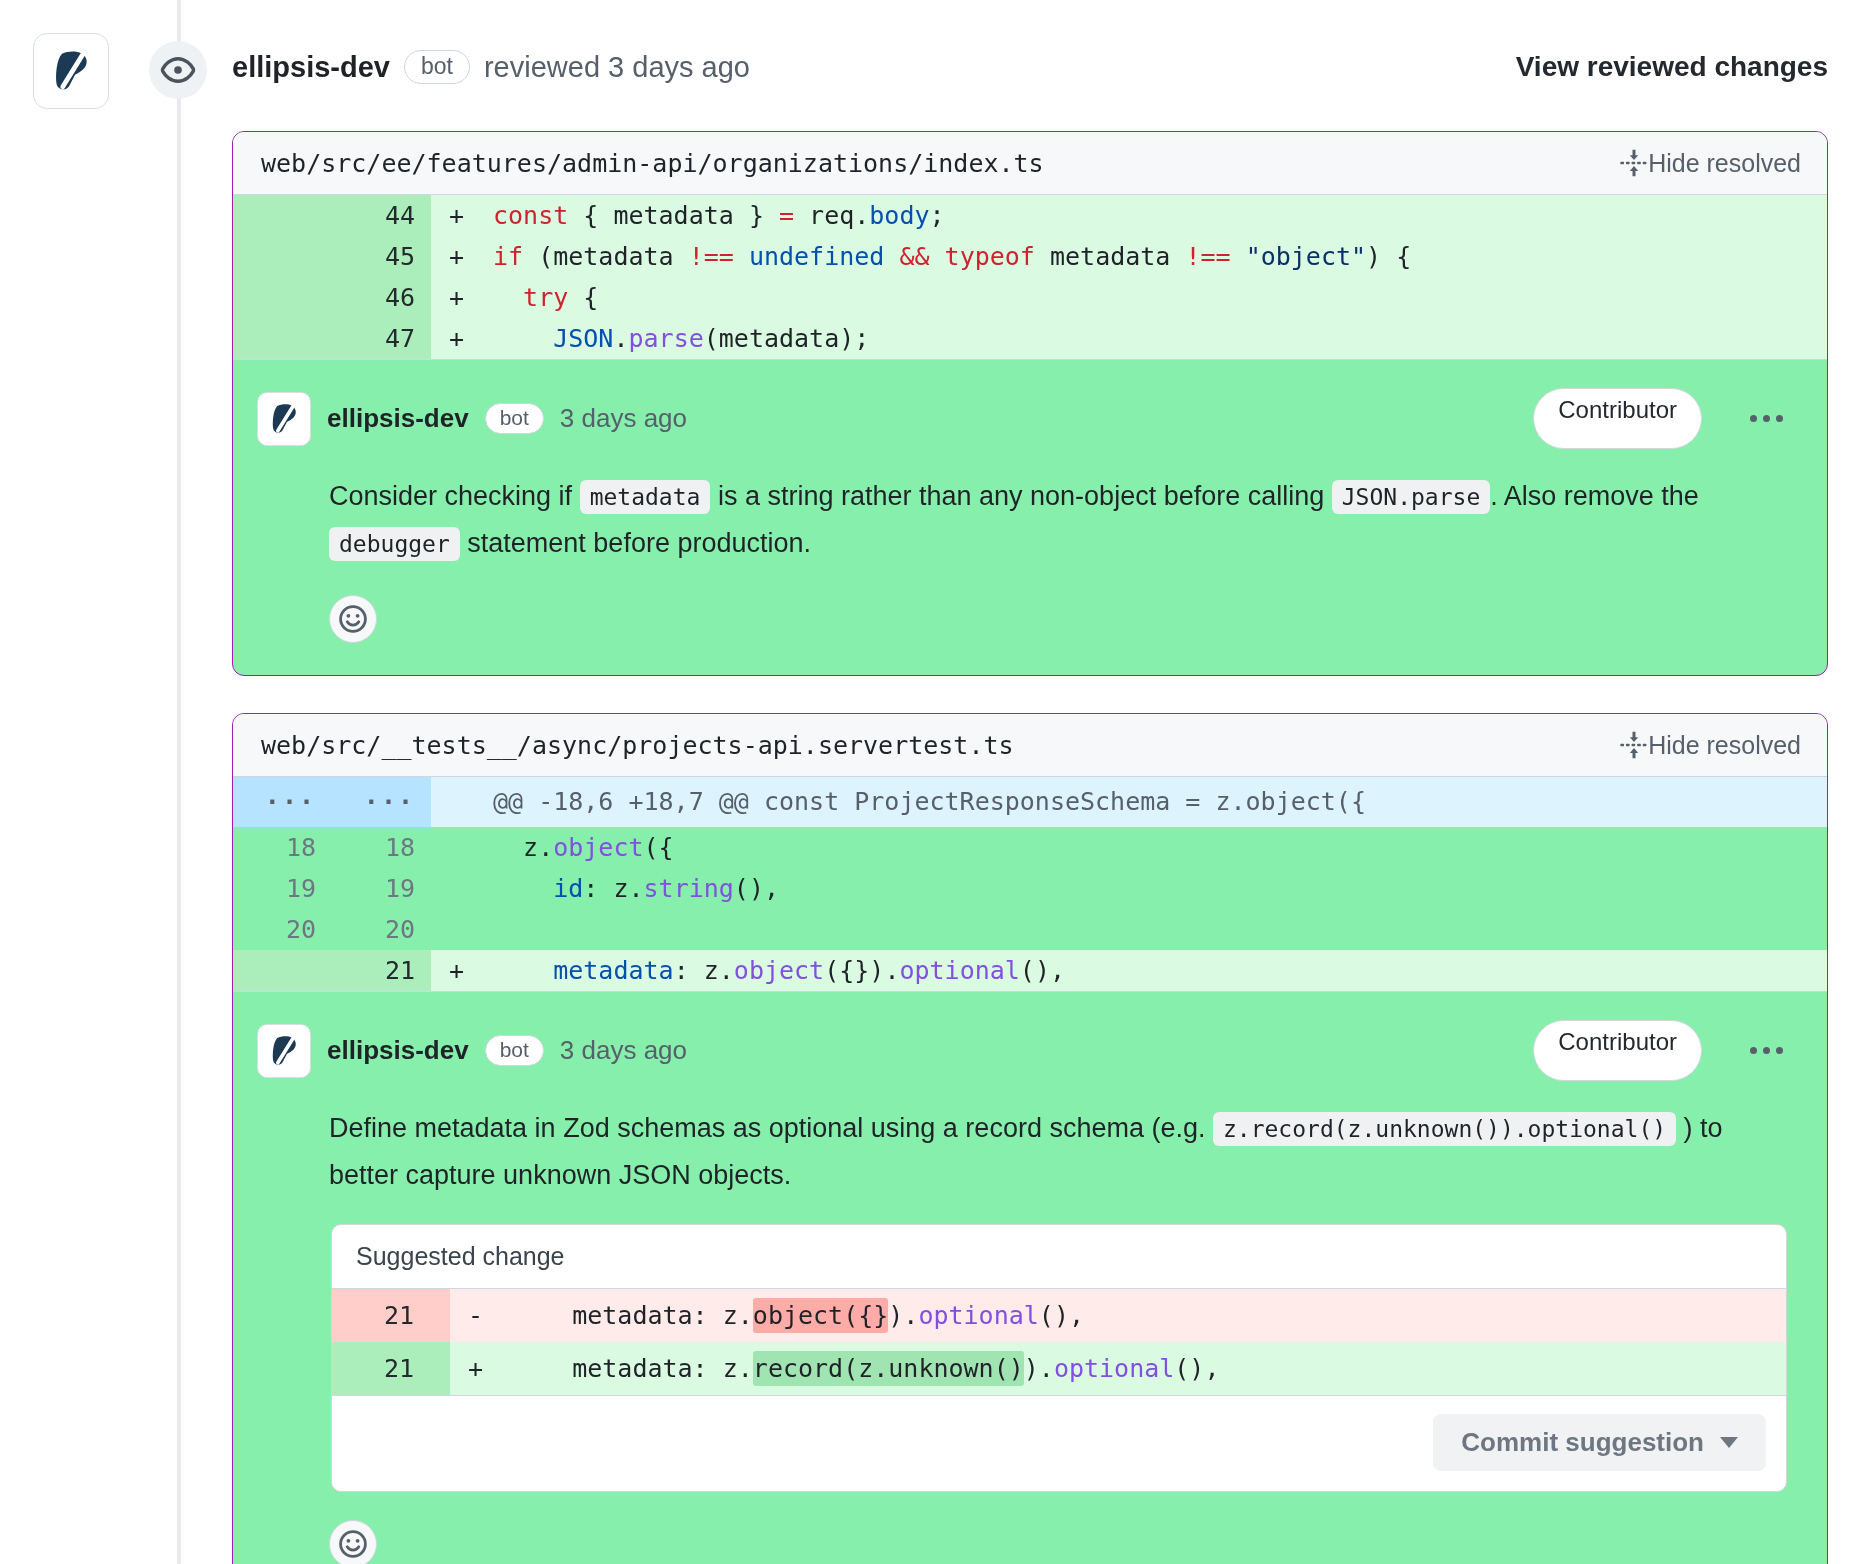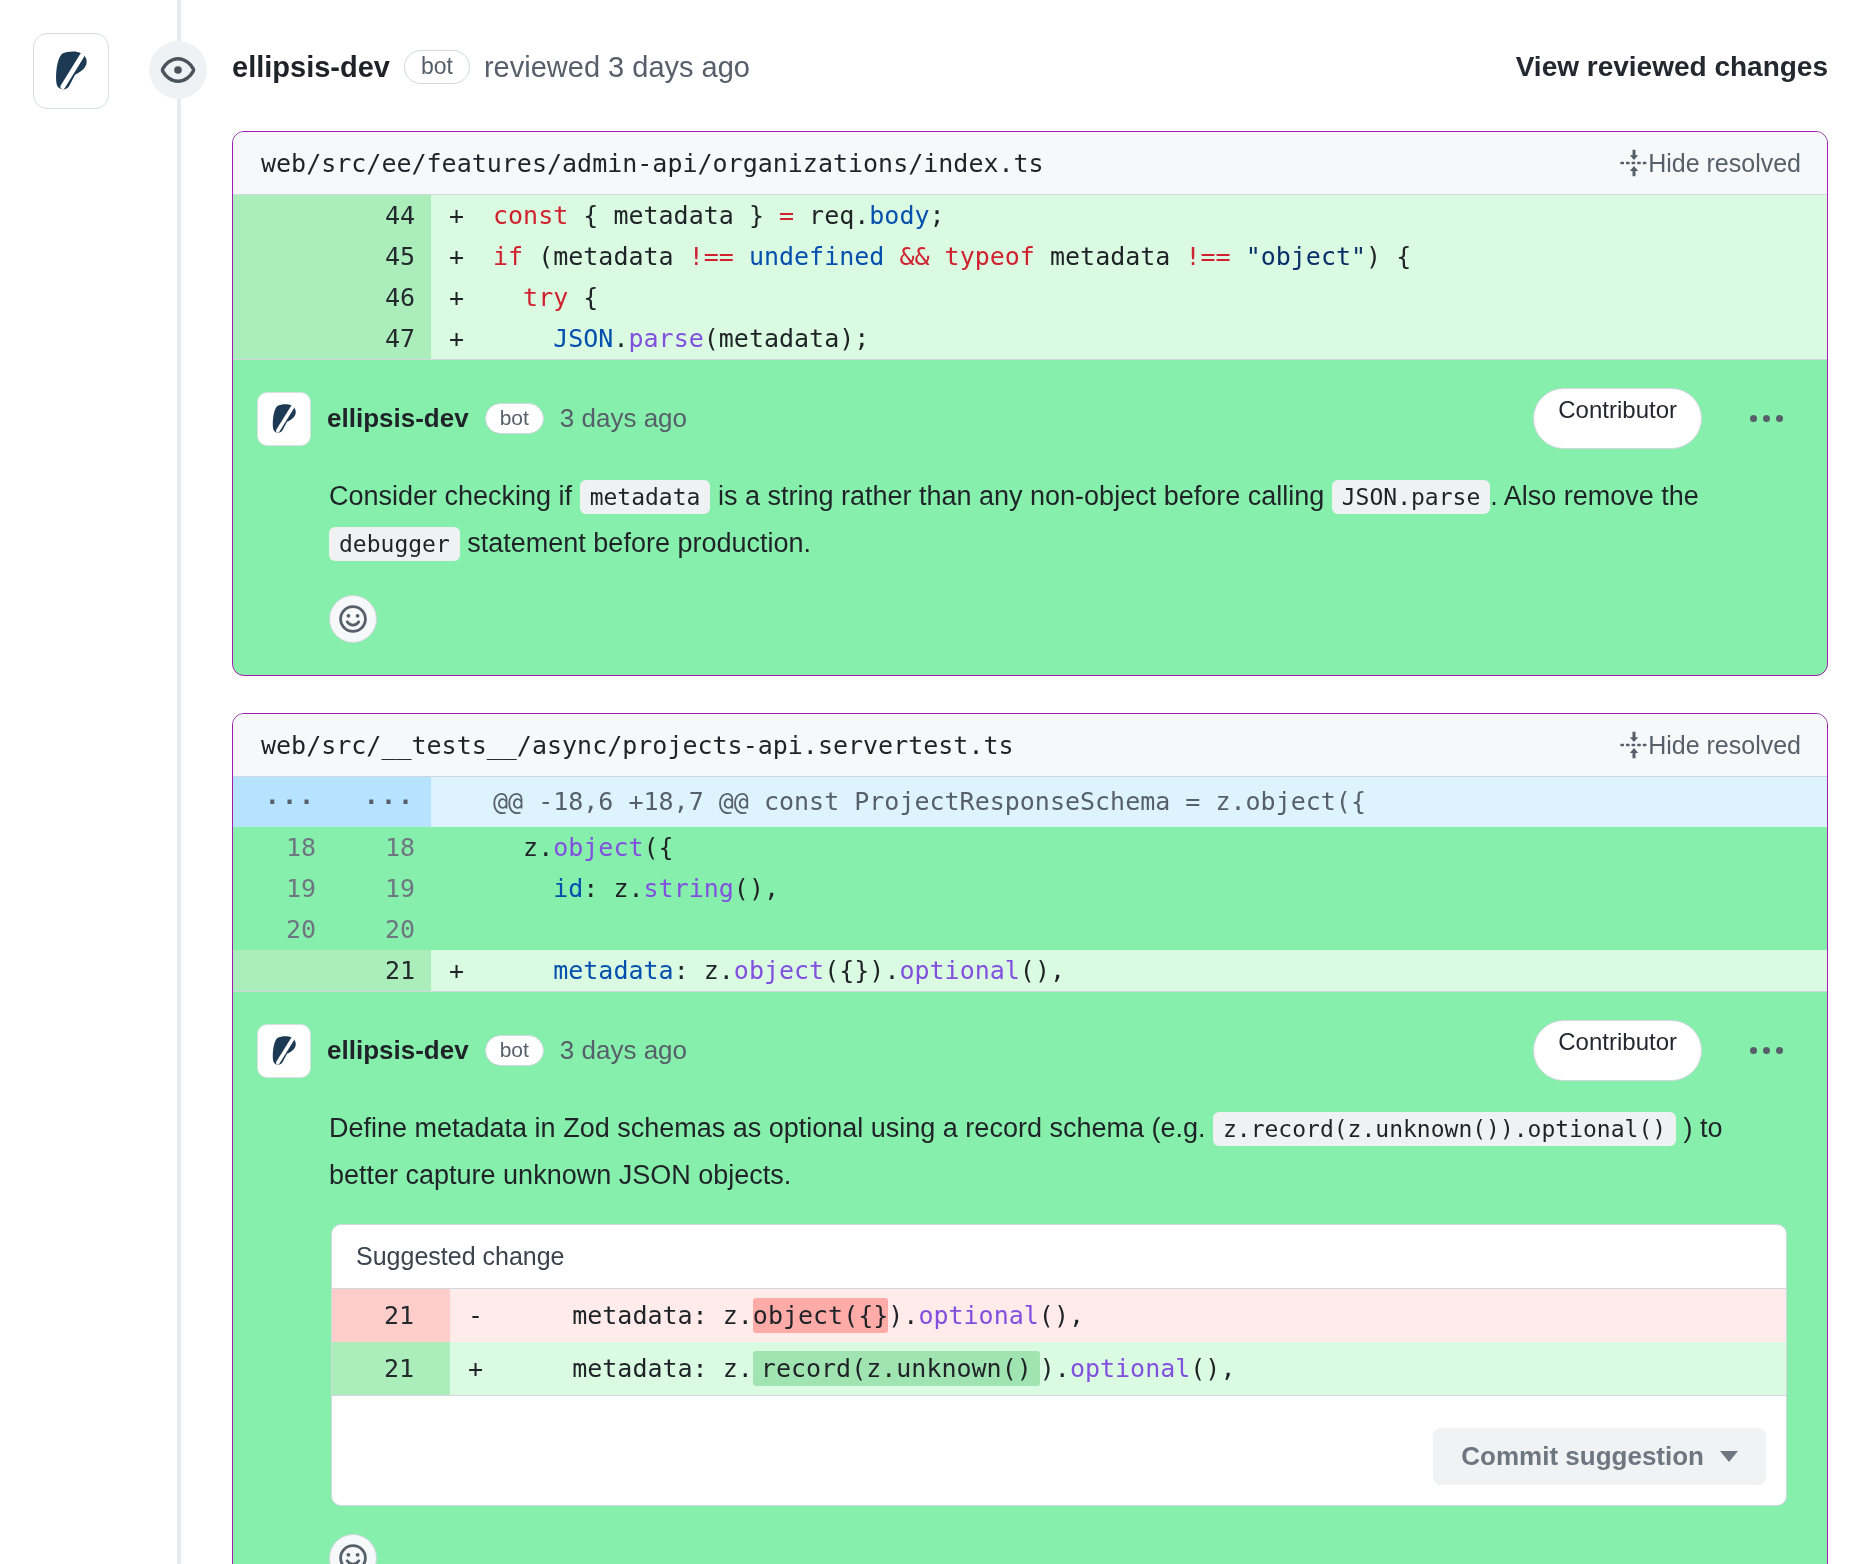--- a/index.html
+++ b/index.html
@@ -85,25 +85,25 @@
 
   .suggestion{margin:26px 0 0 74px;border:1px solid #d0d7de;border-radius:10px;overflow:hidden;background:#fff;}
   .sugg-title{padding:17px 24px;font-size:25px;color:#3b434c;border-bottom:1px solid #d0d7de;}
   .sugg-row{display:flex;height:53px;line-height:53px;font-family:"DejaVu Sans Mono", monospace;font-size:25px;}
   .cell-snum{width:118px;flex:none;text-align:right;padding-right:36px;box-sizing:border-box;color:#24292f;}
   .sugg-row.del .cell-snum{background:#ffcecb;}
   .sugg-row.del .cell-sign,.sugg-row.del .cell-code{background:#ffebe9;}
   .sugg-row.add .cell-snum{background:#aceebb;}
   .sugg-row.add .cell-sign,.sugg-row.add .cell-code{background:#dafbe1;}
   .sugg-row.del .hl{background:#ffaba8;border-radius:3px;padding:3px 0;}
-  .sugg-row.add .hl{background:#a0e4b2;border-radius:3px;padding:3px 8px;}
+  .sugg-row.add .hl{background:#a0e4b2;border-radius:3px;padding:3px 0;}
   .sugg-footer{border-top:1px solid #d0d7de;padding:18px 20px 20px;display:flex;justify-content:flex-end;}
   .commit-btn{
     background:#f0f2f4;color:#6e7781;font-weight:600;font-size:26px;border:none;border-radius:8px;
-    padding:13px 28px;display:flex;align-items:center;gap:16px;font-family:inherit;cursor:pointer;margin-top:14px;
+    padding:13px 28px;display:flex;align-items:center;gap:16px;font-family:inherit;cursor:pointer;
   }
   .caret{width:0;height:0;border-left:9px solid transparent;border-right:9px solid transparent;border-top:11px solid #6e7781;}
 
   .reaction{
     margin:28px 0 0 72px;width:48px;height:48px;border-radius:50%;
     border:1px solid #d0d7de;background:#f6f8fa;color:#57606a;
     display:flex;align-items:center;justify-content:center;cursor:pointer;padding:0;
   }
 </style>
 </head>

